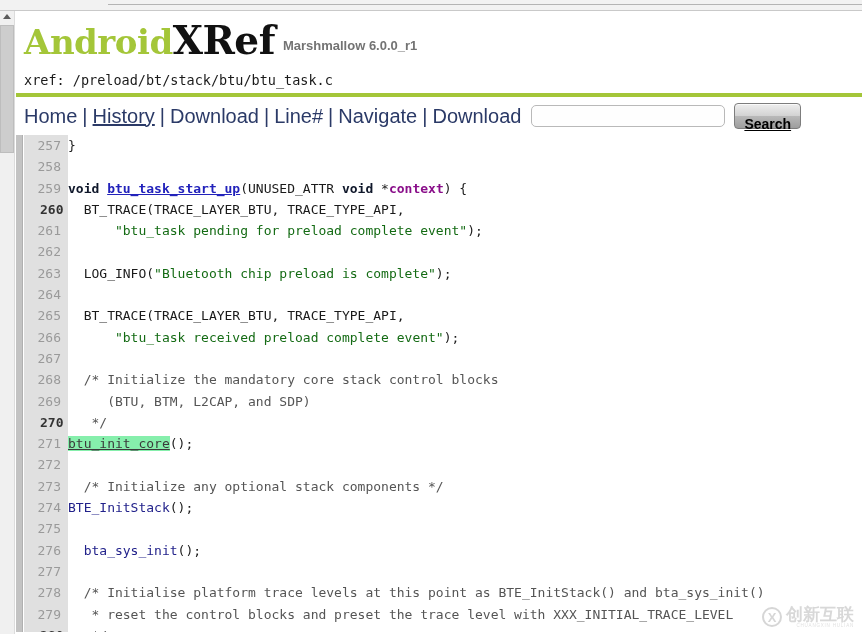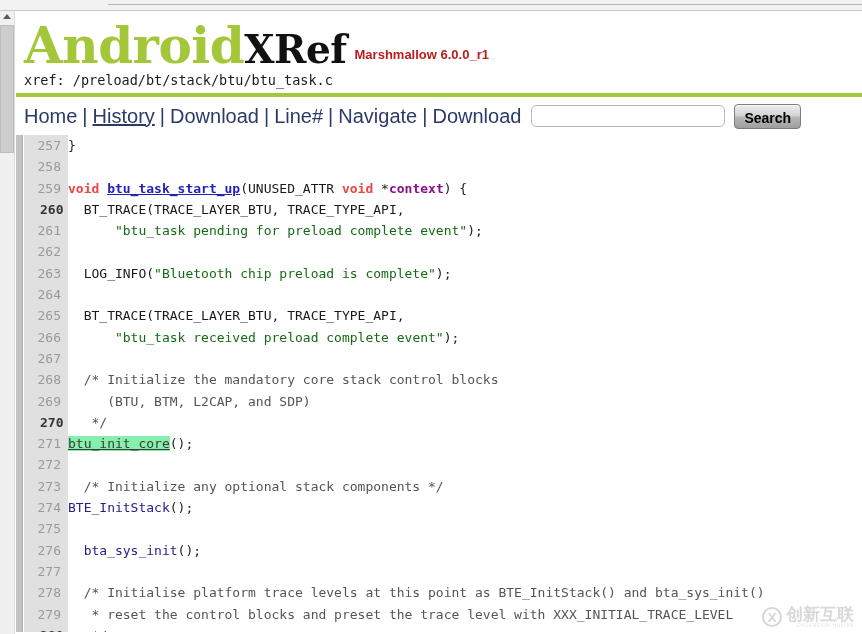--- a/index.html
+++ b/index.html
@@ -77,36 +77,36 @@
     height: 56px;
     box-sizing: border-box;
   }
   #logo-line {
     white-space: nowrap;
     line-height: 1;
   }
   .logo-android {
     font-family: "DejaVu Serif", serif;
     font-weight: bold;
-    font-size: 50px;
+    font-size: 34px;
     color: #a4c639;
     letter-spacing: -0.5px;
   }
   .logo-xref {
     font-family: "DejaVu Serif", serif;
     font-weight: bold;
     font-size: 39px;
     color: #111111;
     letter-spacing: -0.5px;
   }
   .logo-version {
     font-family: "Liberation Sans", sans-serif;
     font-weight: bold;
     font-size: 13px;
-    color: #b91c1c;
+    color: #737373;
     margin-left: 8px;
     vertical-align: 4px;
   }
 
   
   #xref-bar {
     padding: 4px 0 0 8px;
   }
   #xref-path {
     font-family: "DejaVu Sans Mono", monospace;
@@ -157,30 +157,31 @@
     font-family: "Liberation Sans", sans-serif;
     font-size: 13px;
     padding: 1px 5px;
     box-sizing: border-box;
     color: #222;
     outline: none;
   }
   #search-button {
     margin-left: 9px;
     height: 25px;
-    padding: 5px 9px;
+    padding: 12px 9px;
     font-family: "Liberation Sans", sans-serif;
     font-size: 14px;
     font-weight: bold;
     color: #000000;
     background: linear-gradient(to bottom, #eeeeee 0%, #d3d3d3 48%, #b8b8b8 52%, #9e9e9e 100%);
     border: 1px solid #7d7d7d;
     border-radius: 4px;
     cursor: pointer;
     box-shadow: inset 0 1px 0 rgba(255,255,255,0.7);
+    text-decoration: underline;
   }
 
   
   #code-area {
     position: relative;
     margin-top: 2px;
     width: 846px;
     height: 497px;
     overflow: hidden;
     background: #ffffff;
@@ -221,21 +222,21 @@
     cursor: pointer;
   }
   .lno.decade {
     color: #333333;
     font-weight: bold;
     padding-left: 16px;
   }
   .src { color: #1a1a1a; }
 
   
-  .t-kw     { color: #ef4444; font-weight: bold; }
+  .t-kw     { color: #0f172a; font-weight: bold; }
   .t-fn     { color: #2222bb; font-weight: bold; }
   .t-var    { color: #8a0f8a; font-weight: bold; }
   .t-str    { color: #146b14; }
   .t-cmt    { color: #555555; }
   .t-plain  { color: #1a1a1a; }
   .t-link   { color: #22228b; text-decoration: none; cursor: pointer; }
   .t-hl     { background: #86efac; color: #3a3a3a; }
 
   
   #watermark {

